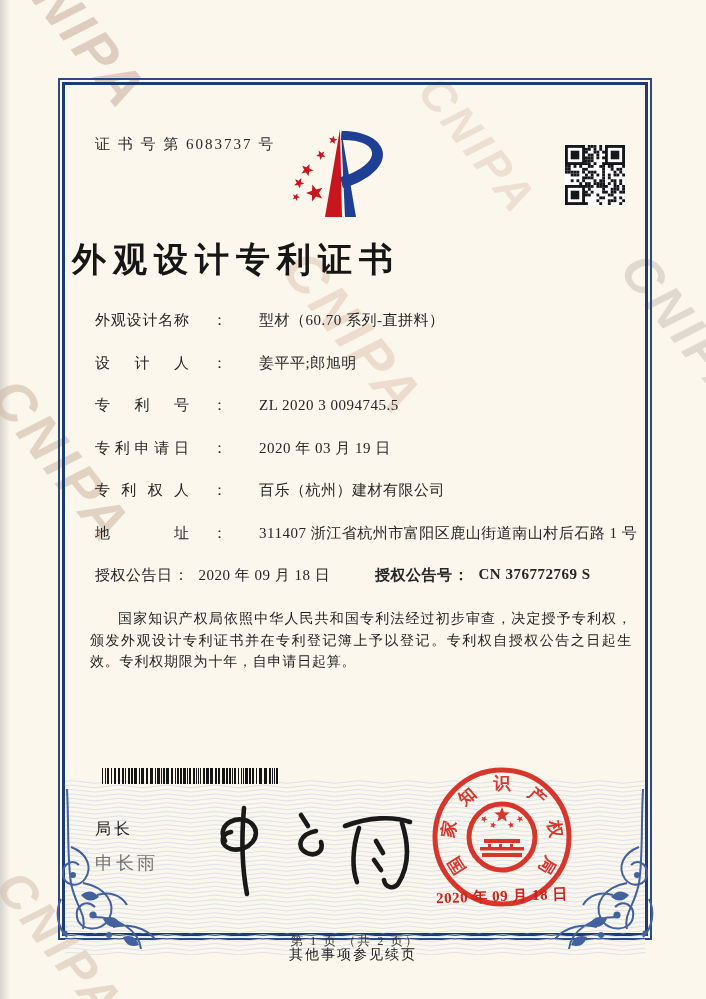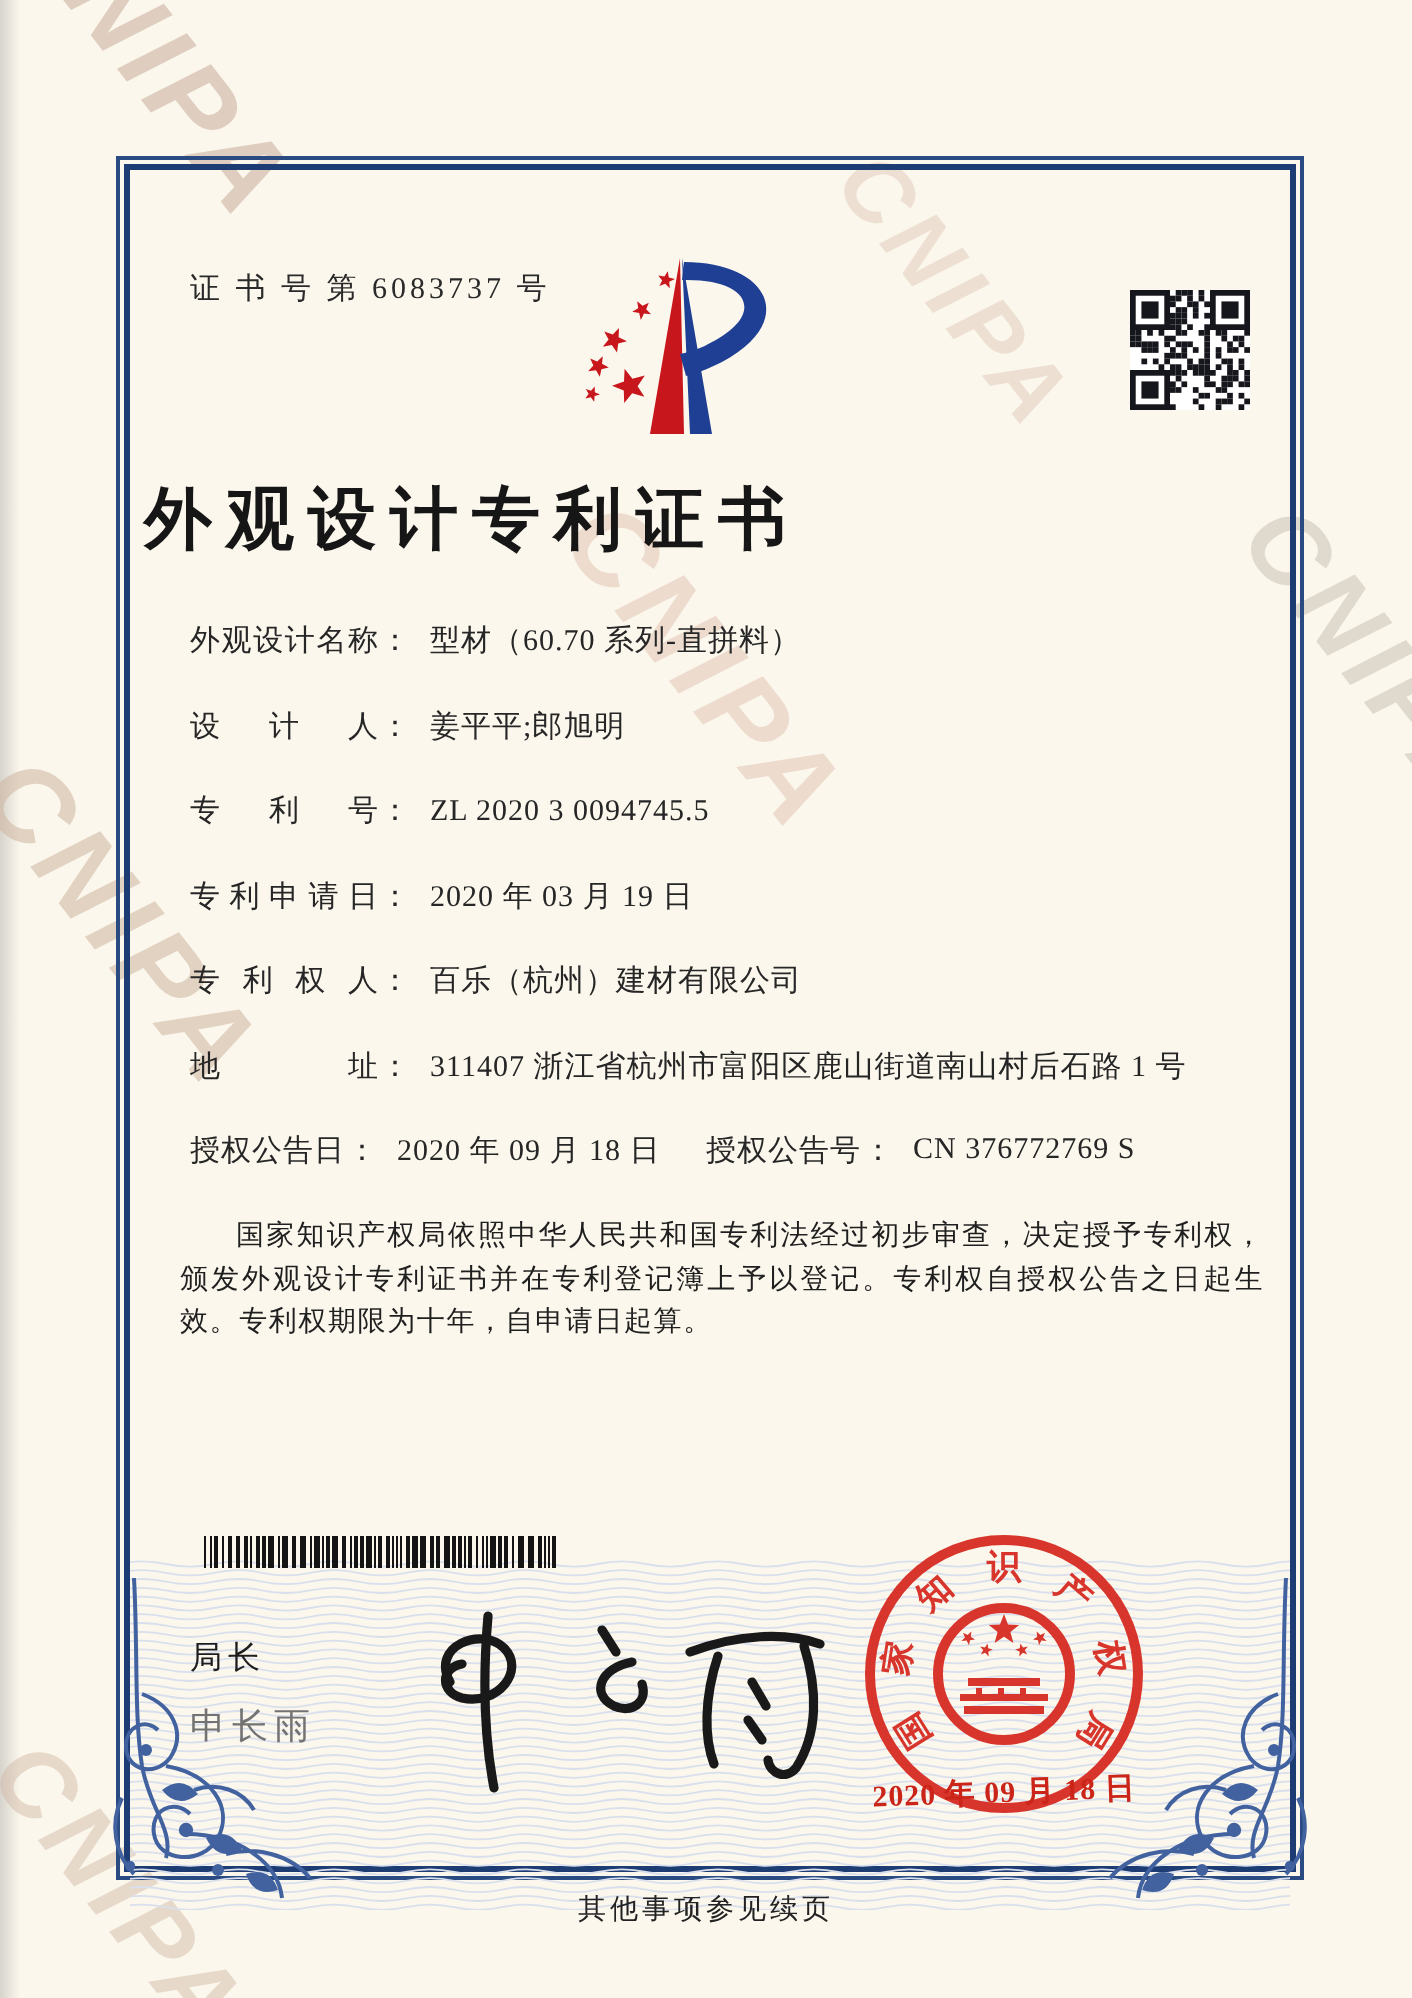--- a/index.html
+++ b/index.html
@@ -31,26 +31,26 @@
   
   .waves{position:absolute;left:0px;top:672px;width:580px;height:176px;}
   
   .cert-no{position:absolute;left:30px;top:28px;font-size:15px;letter-spacing:2px;color:#2a2a2a;}
   .logo{position:absolute;left:222px;top:18px;width:113px;height:96px;}
   .qr{position:absolute;left:500px;top:38px;width:60px;height:60px;}
   .title{position:absolute;left:0;top:130px;width:100%;text-align:left;
     font-size:34px;font-weight:bold;letter-spacing:7px;padding-left:7px;box-sizing:border-box;color:#161616;}
   
   .fields{position:absolute;left:30px;top:204px;width:540px;font-size:15px;color:#262626;}
-  .field-row{display:flex;align-items:baseline;height:42.5px;}
+  .field-row{display:flex;align-items:baseline;height:42.5px;gap:22px;}
   .flabel{display:inline-block;width:94px;text-align:justify;text-align-last:justify;flex:0 0 94px;}
   .fcolon{margin:0 10px 0 1px;}
   .fvalue{letter-spacing:.5px;white-space:nowrap;}
   .grant-group1{flex:0 0 258px;display:flex;align-items:center;}
-  .grant-group2{display:flex;align-items:center;}
+  .grant-group2{display:flex;align-items:flex-start;font-weight:bold;}
   .glabel{letter-spacing:.5px;}
   
   .body-text{position:absolute;left:25px;top:501px;width:542px;font-size:14px;
     line-height:21.5px;letter-spacing:.8px;text-align:justify;color:#1f1f1f;}
   .body-text p{margin:0;text-indent:2em;}
   
   .barcode{position:absolute;left:35px;top:661px;width:184px;height:16px;}
   
   .sig-title{position:absolute;left:30px;top:712px;font-size:16px;letter-spacing:3px;color:#1c1c1c;}
   .sig-name{position:absolute;left:30px;top:744px;font-size:18px;letter-spacing:3px;color:#737373;}
@@ -484,15 +484,16 @@
         <text x="28.6" y="72.2" text-anchor="middle" dominant-baseline="middle" transform="rotate(-81.3 28.6 72.2)">家</text>
         <text x="46.1" y="40.6" text-anchor="middle" dominant-baseline="middle" transform="rotate(-40.7 46.1 40.6)">知</text>
         <text x="80.0" y="28.0" text-anchor="middle" dominant-baseline="middle" transform="rotate(0.0 80.0 28.0)">识</text>
         <text x="113.9" y="40.6" text-anchor="middle" dominant-baseline="middle" transform="rotate(40.7 113.9 40.6)">产</text>
         <text x="131.4" y="72.2" text-anchor="middle" dominant-baseline="middle" transform="rotate(81.3 131.4 72.2)">权</text>
         <text x="124.1" y="107.6" text-anchor="middle" dominant-baseline="middle" transform="rotate(122.0 124.1 107.6)">局</text>
       </g>
   </svg>
   <div class="seal-date">2020 年 09 月 18 日</div>
 
+  <div class="page-no">第 1 页 （共 2 页）</div>
 </div>
 
 <div class="footer-note">其他事项参见续页</div>
 
 </body></html>

